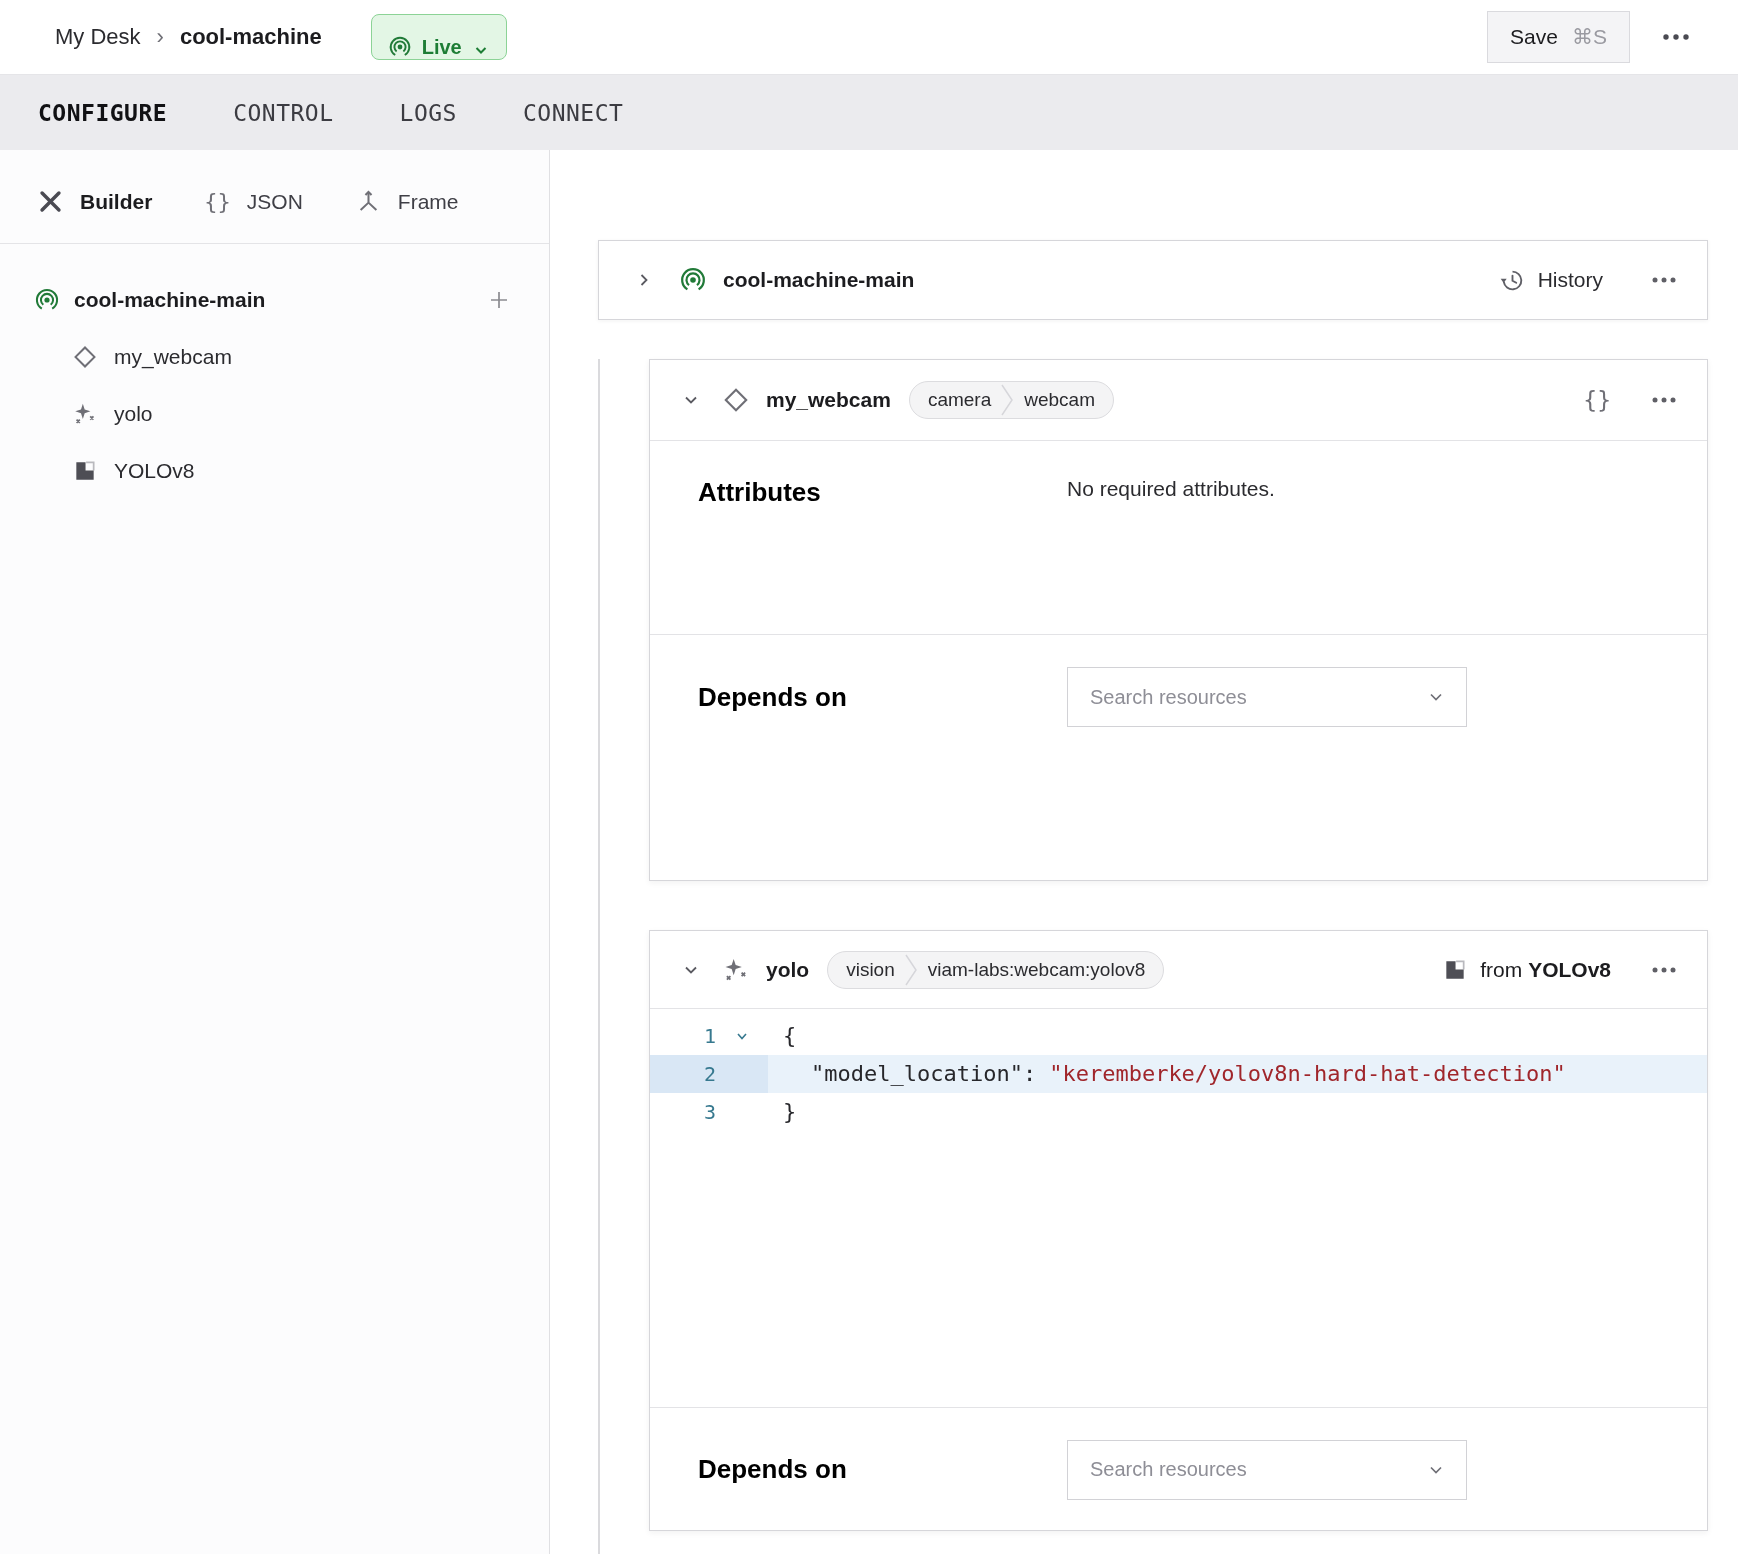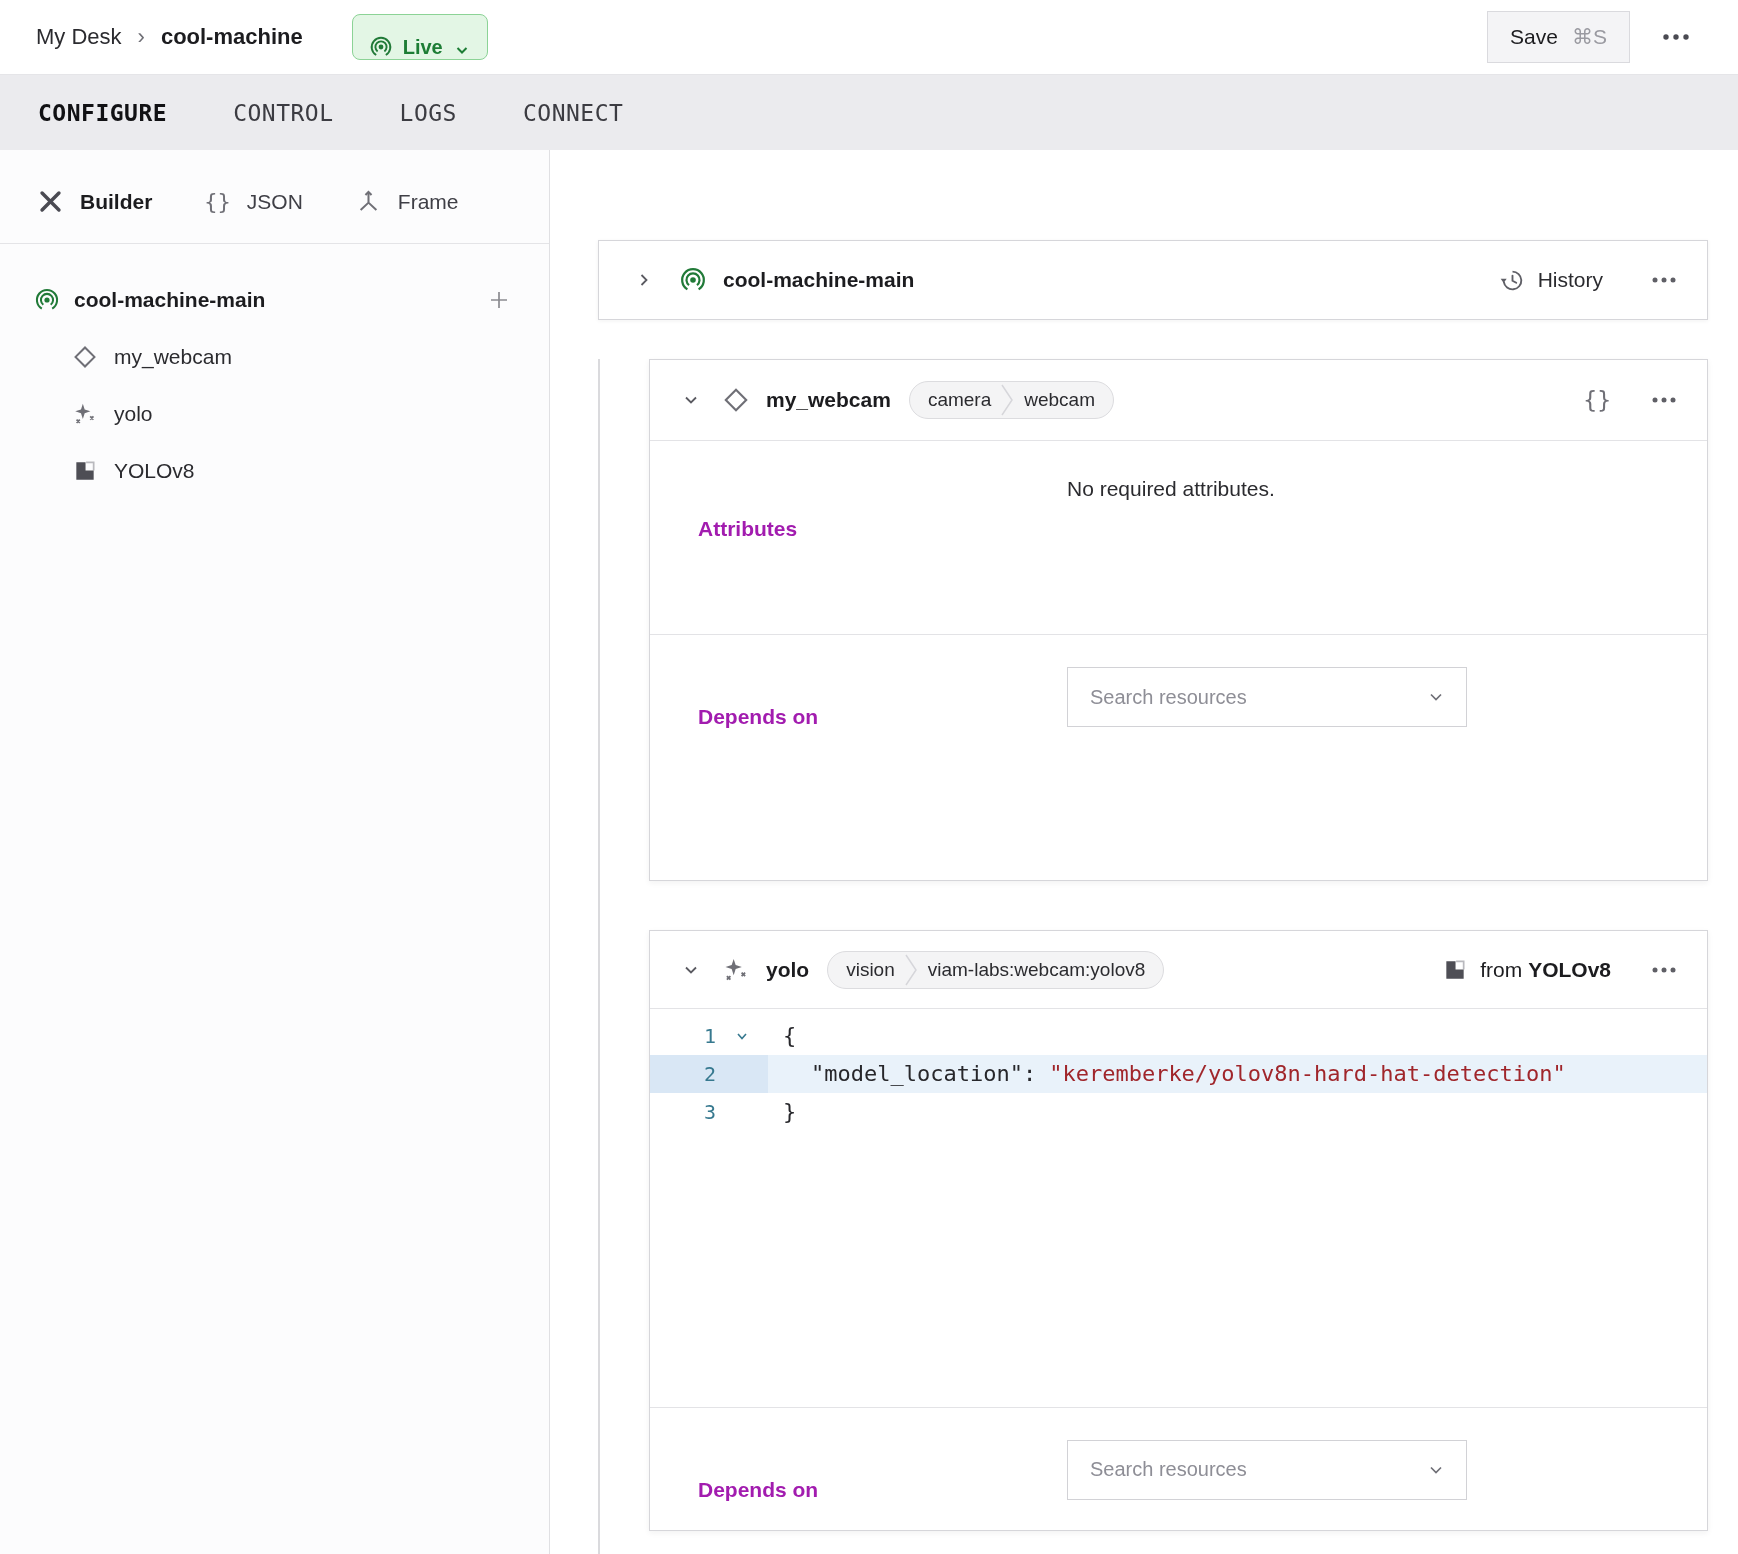--- a/index.html
+++ b/index.html
@@ -3,21 +3,21 @@
 <meta charset="utf-8">
 <style>
   * { margin:0; padding:0; box-sizing:border-box; }
   html,body { width:1738px; height:1554px; overflow:hidden; background:#fff;
     font-family:"Liberation Sans", sans-serif; color:#2b2b2f; }
   svg { display:block; }
 
   
   .topbar { height:75px; background:#fff; border-bottom:1px solid #e5e5e8;
     display:flex; align-items:center; padding:0 44px 0 36px; }
-  .breadcrumb { display:flex; align-items:flex-start; font-size:22px; }
+  .breadcrumb { display:flex; align-items:flex-start; font-size:22px;margin-left:19px; }
   .crumb { color:#2b2b2f; }
   .crumb-sep { color:#6f6f76; margin:0 16px; font-size:22px; }
   .crumb.current { font-weight:700; color:#1c1c1f; }
   .live-badge { margin-left:49px; height:46px; display:flex; align-items:flex-end; gap:10px;
     background:#e3f6e5; border:1.5px solid #8cd396; border-radius:8px; padding:0 16px; cursor:pointer; }
   .live-badge span { font-size:20px; font-weight:600; color:#1d7d35; }
   .topbar-right { margin-left:auto; display:flex; align-items:center; gap:28px; }
   .save-btn { height:52px; padding:0 22px; background:#f4f4f6; border:1px solid #dadade;
     display:flex; align-items:center; gap:14px; font-size:21px; cursor:pointer;
     font-family:"Liberation Sans",sans-serif; }
@@ -75,21 +75,21 @@
     background:#f4f4f5; border:1px solid #dcdcdf; border-radius:19px; font-size:19px; color:#2b2b2f; }
   .type-badge .seg1 { padding:0 10px 0 18px; }
   .type-badge .seg2 { padding:0 18px 0 10px; }
   .hdr-right { margin-left:auto; display:flex; align-items:center; gap:36px; color:#5f5f66; }
   .hdr-braces { font-size:23px; cursor:pointer; }
   .module-ref { display:flex; align-items:center; gap:12px; cursor:pointer; }
   .module-ref .ftext { font-size:21px; color:#1c1c1f; }
   .module-ref .fbold { font-weight:700; }
 
   .sec { display:flex; padding-left:48px; }
-  .sec-label { width:369px; flex:0 0 369px; font-size:21px; font-weight:700; color:#a21caf;margin-top:40px; }
+  .sec-label { width:369px; flex:0 0 369px; font-size:26px; font-weight:700; color:#000000; }
   .sec-attr { height:193px; padding-top:36px; }
   .sec-dep, .sec-cap { align-items:center; border-top:1px solid #e3e3e6; }
   .sec-dep { height:125px; }
   .sec-cap { height:122px; }
   .attr-note { font-size:21px; color:#2b2b2f; }
   .show-row { display:flex; align-items:center; gap:28px; margin-top:30px; }
   .gbtn { height:59px; display:flex; align-items:center; gap:14px; background:#f1f1f3;
     border:1px solid #dcdcdf; padding:0 24px; font-size:20px; color:#1f1f23; cursor:pointer;
     font-family:"Liberation Sans",sans-serif; }
   .in-use { font-size:20px; color:#6f6f76; }

